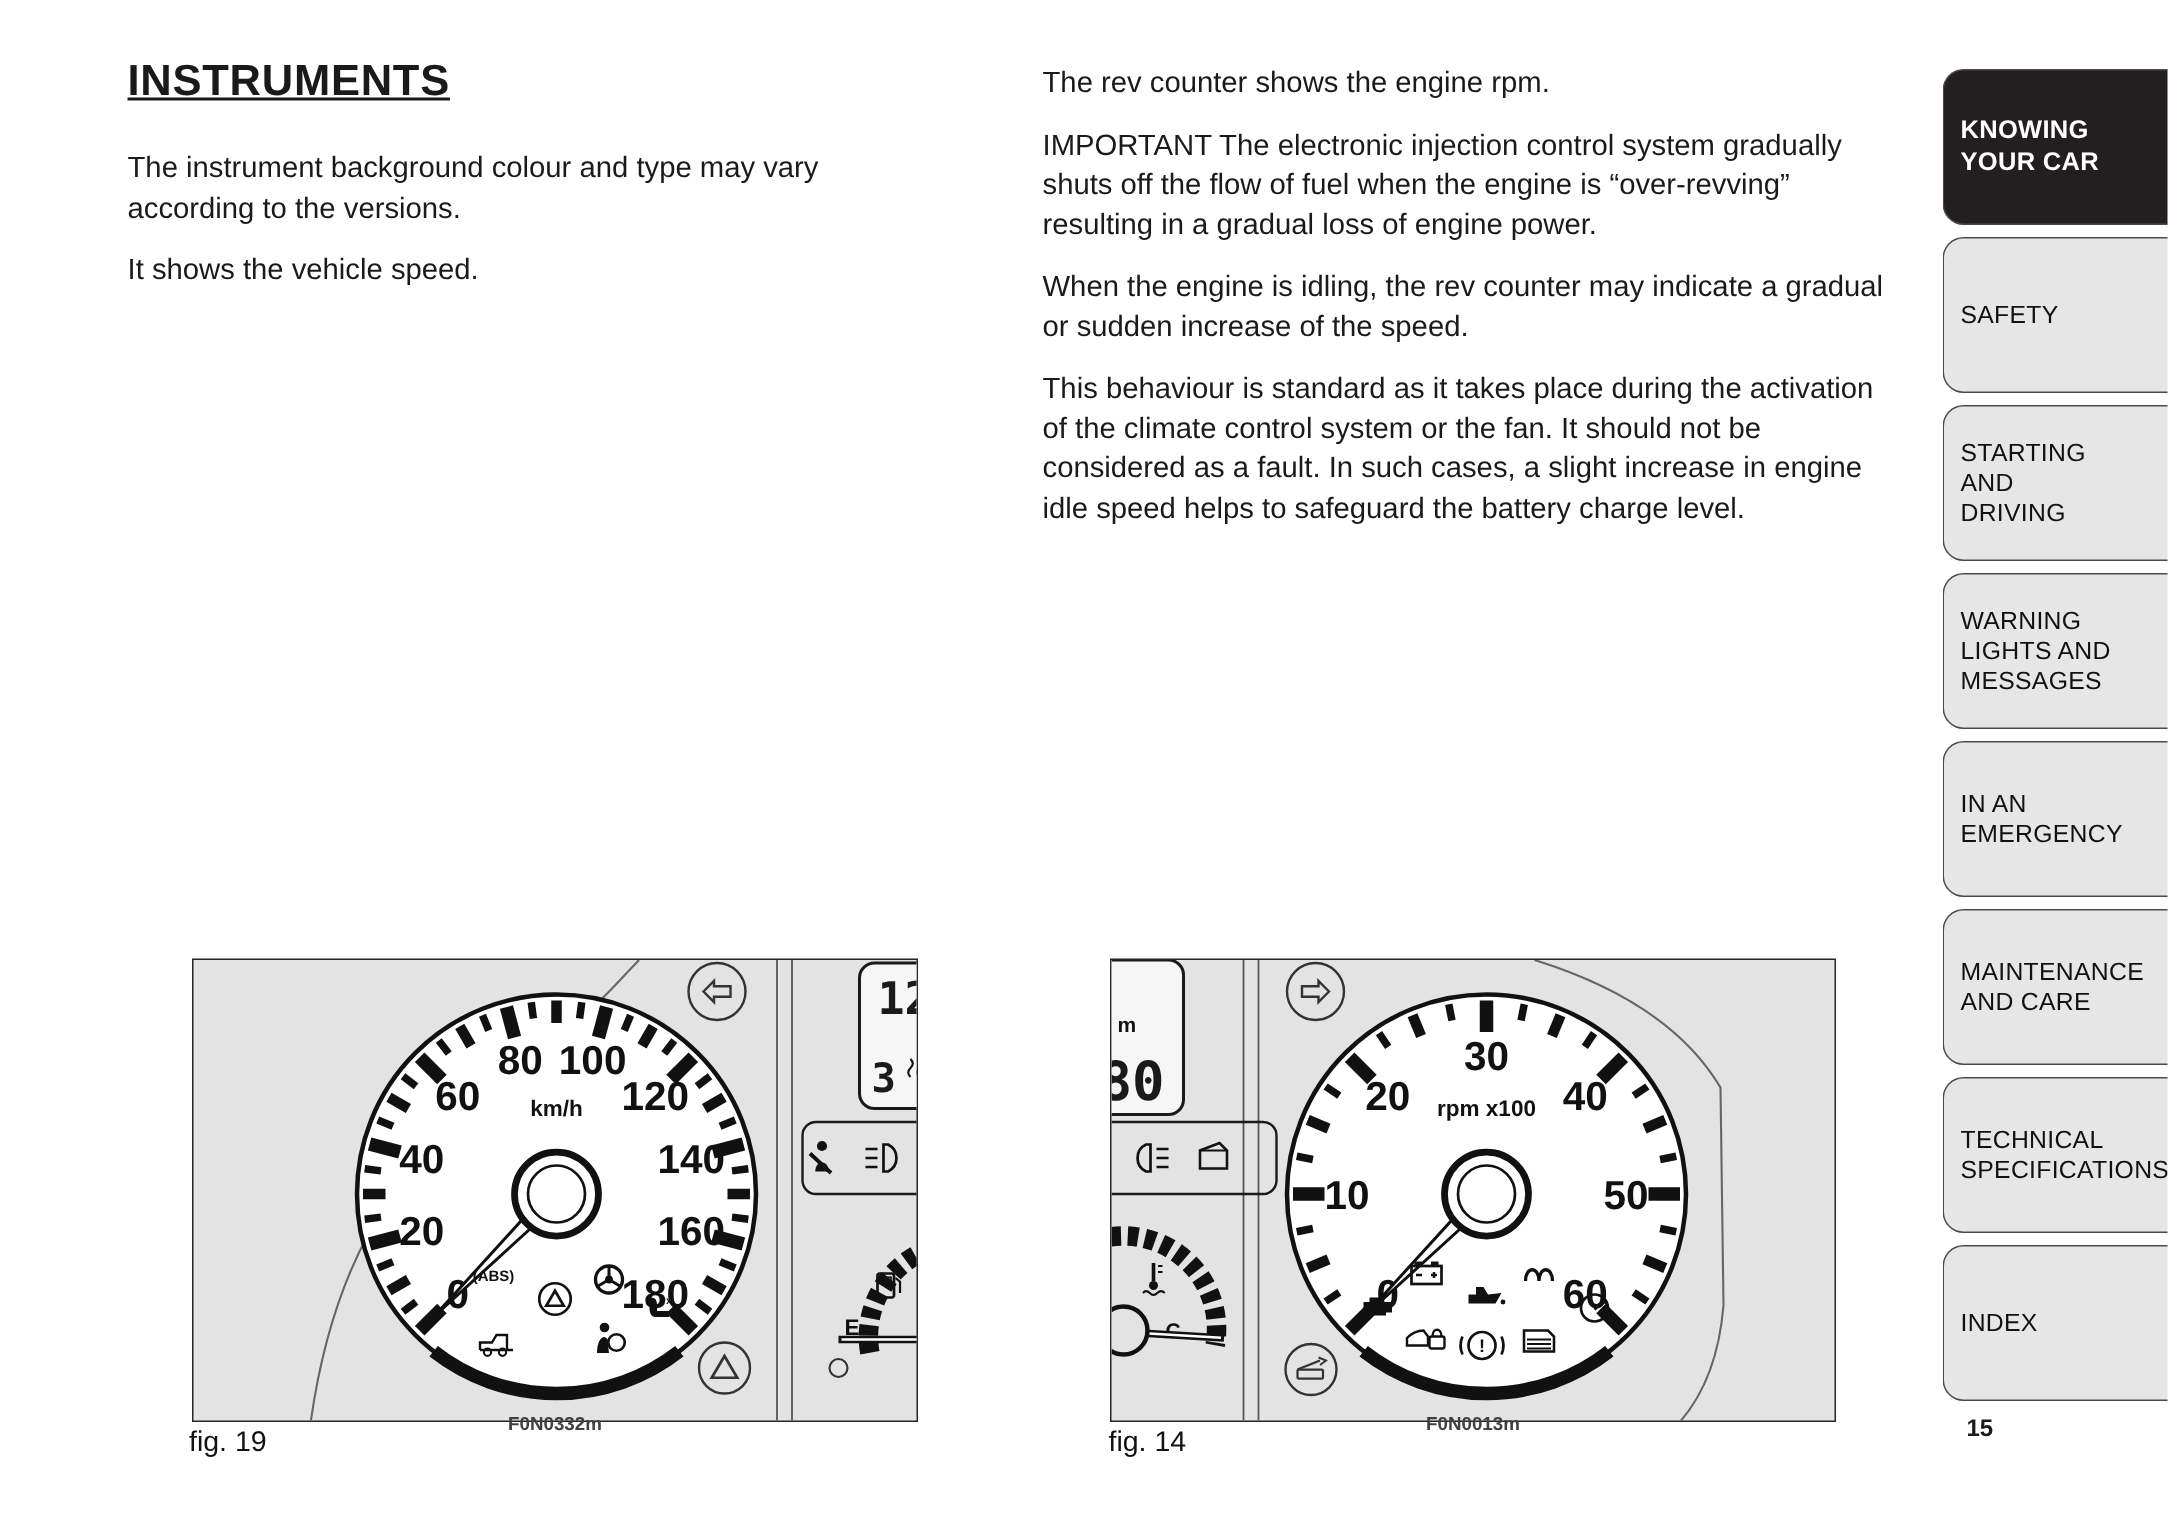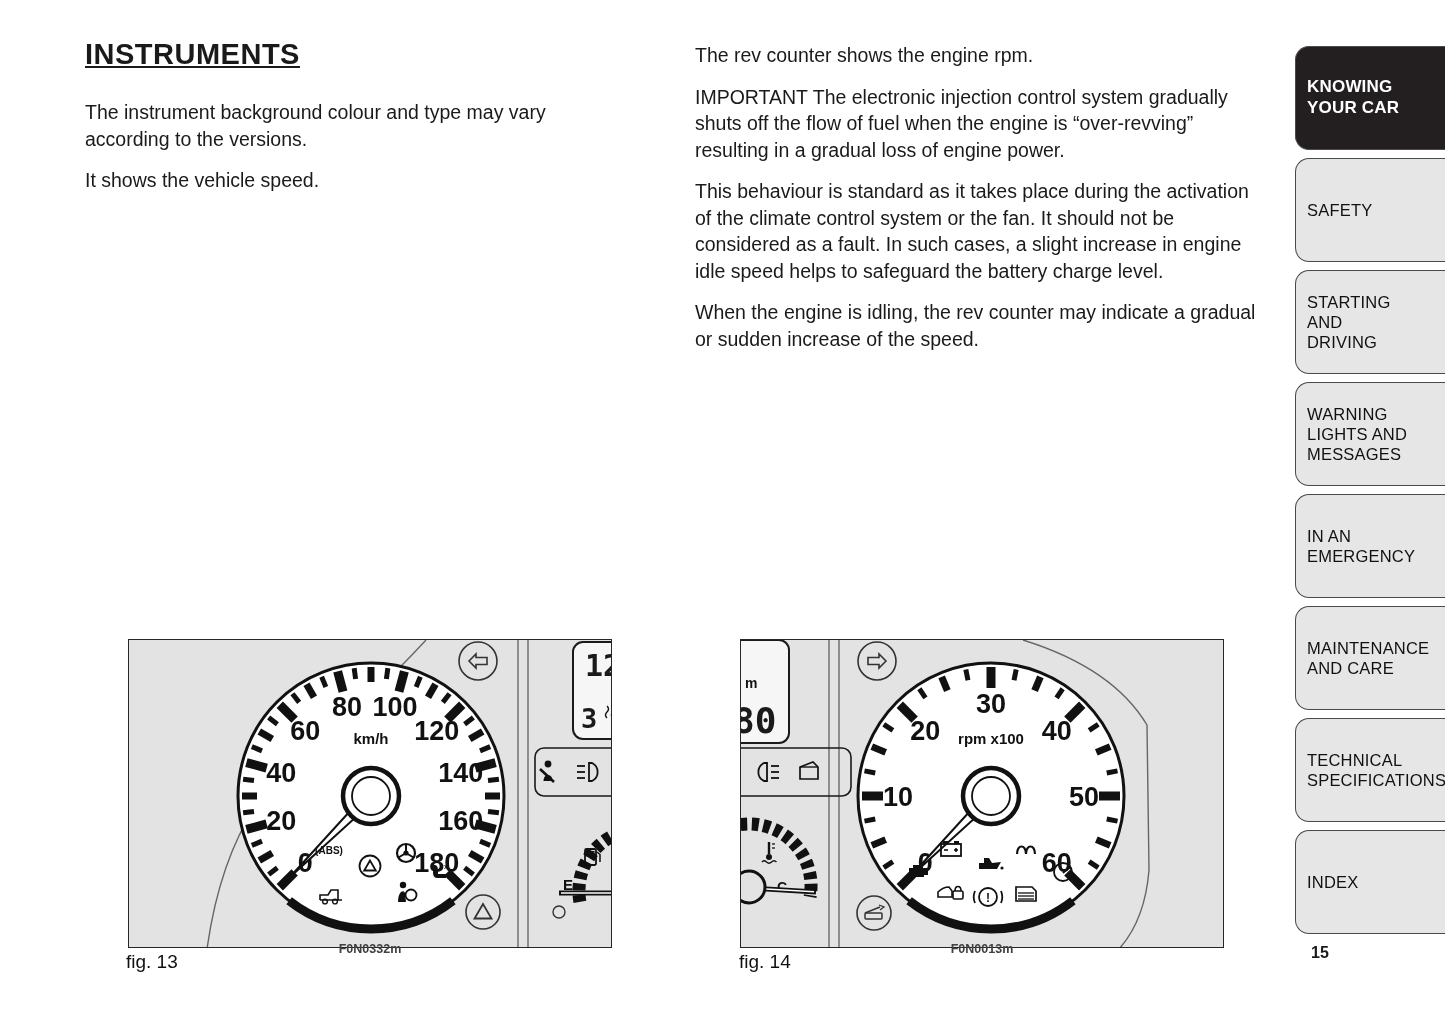--- a/index.html
+++ b/index.html
@@ -50,22 +50,22 @@
 
 <div class="col" id="left-col">
   <h1 class="doc-title">INSTRUMENTS</h1>
   <p class="doc-p">The instrument background colour and type may vary according to the versions.</p>
   <p class="doc-p">It shows the vehicle speed.</p>
 </div>
 
 <div class="col" id="right-col">
   <p class="doc-p">The rev counter shows the engine rpm.</p>
   <p class="doc-p">IMPORTANT The electronic injection control system gradually shuts off the flow of fuel when the engine is “over-revving” resulting in a gradual loss of engine power.</p>
+  <p class="doc-p">When the engine is idling, the rev counter may indicate a gradual or sudden increase of the speed.</p>
   <p class="doc-p">This behaviour is standard as it takes place during the activation of the climate control system or the fan. It should not be considered as a fault. In such cases, a slight increase in engine idle speed helps to safeguard the battery charge level.</p>
-  <p class="doc-p">When the engine is idling, the rev counter may indicate a gradual or sudden increase of the speed.</p>
 </div>
 
 <div class="tab active" style="top:46px">KNOWING
 YOUR CAR</div>
 <div class="tab" style="top:158px">SAFETY</div>
 <div class="tab" style="top:270px">STARTING
 AND
 DRIVING</div>
 <div class="tab" style="top:382px">WARNING
 LIGHTS AND
@@ -209,21 +209,21 @@
         <path d="M6,-6 L9,-3.5 L9,4" fill="none" stroke="#111" stroke-width="1.5"></path>
       </g>
       <text x="434" y="250" font-size="15" font-weight="700" fill="#111">E</text>
       <line x1="430" y1="253" x2="505" y2="253" stroke="#111" stroke-width="5"></line>
       <line x1="432" y1="253" x2="505" y2="253" stroke="#fff" stroke-width="1.6"></line>
       <circle cx="512" cy="253" r="16" fill="#e3e3e3" stroke="#111" stroke-width="3"></circle>
       <circle cx="430" cy="272" r="6" fill="none" stroke="#333" stroke-width="1.4"></circle>
     </g>
   </svg>
 </div>
-<div class="fig-caption" id="fig13-caption">fig. 13</div>
+<div class="fig-caption" id="fig13-caption">fig. 19</div>
 <div class="fig-code" id="fig13-code">F0N0332m</div>
 
 <div class="figure-box" id="fig14-box">
   <svg width="484" height="309" viewBox="0 0 484 309">
 
     <path d="M282,0 Q372,28 406,85 L408,230 Q404,280 378,309" fill="none" stroke="#666" stroke-width="1.4"></path>
 
     <line x1="88" y1="0" x2="88" y2="309" stroke="#555" stroke-width="1.2"></line>
     <line x1="98" y1="0" x2="98" y2="309" stroke="#555" stroke-width="1.2"></line>
 

